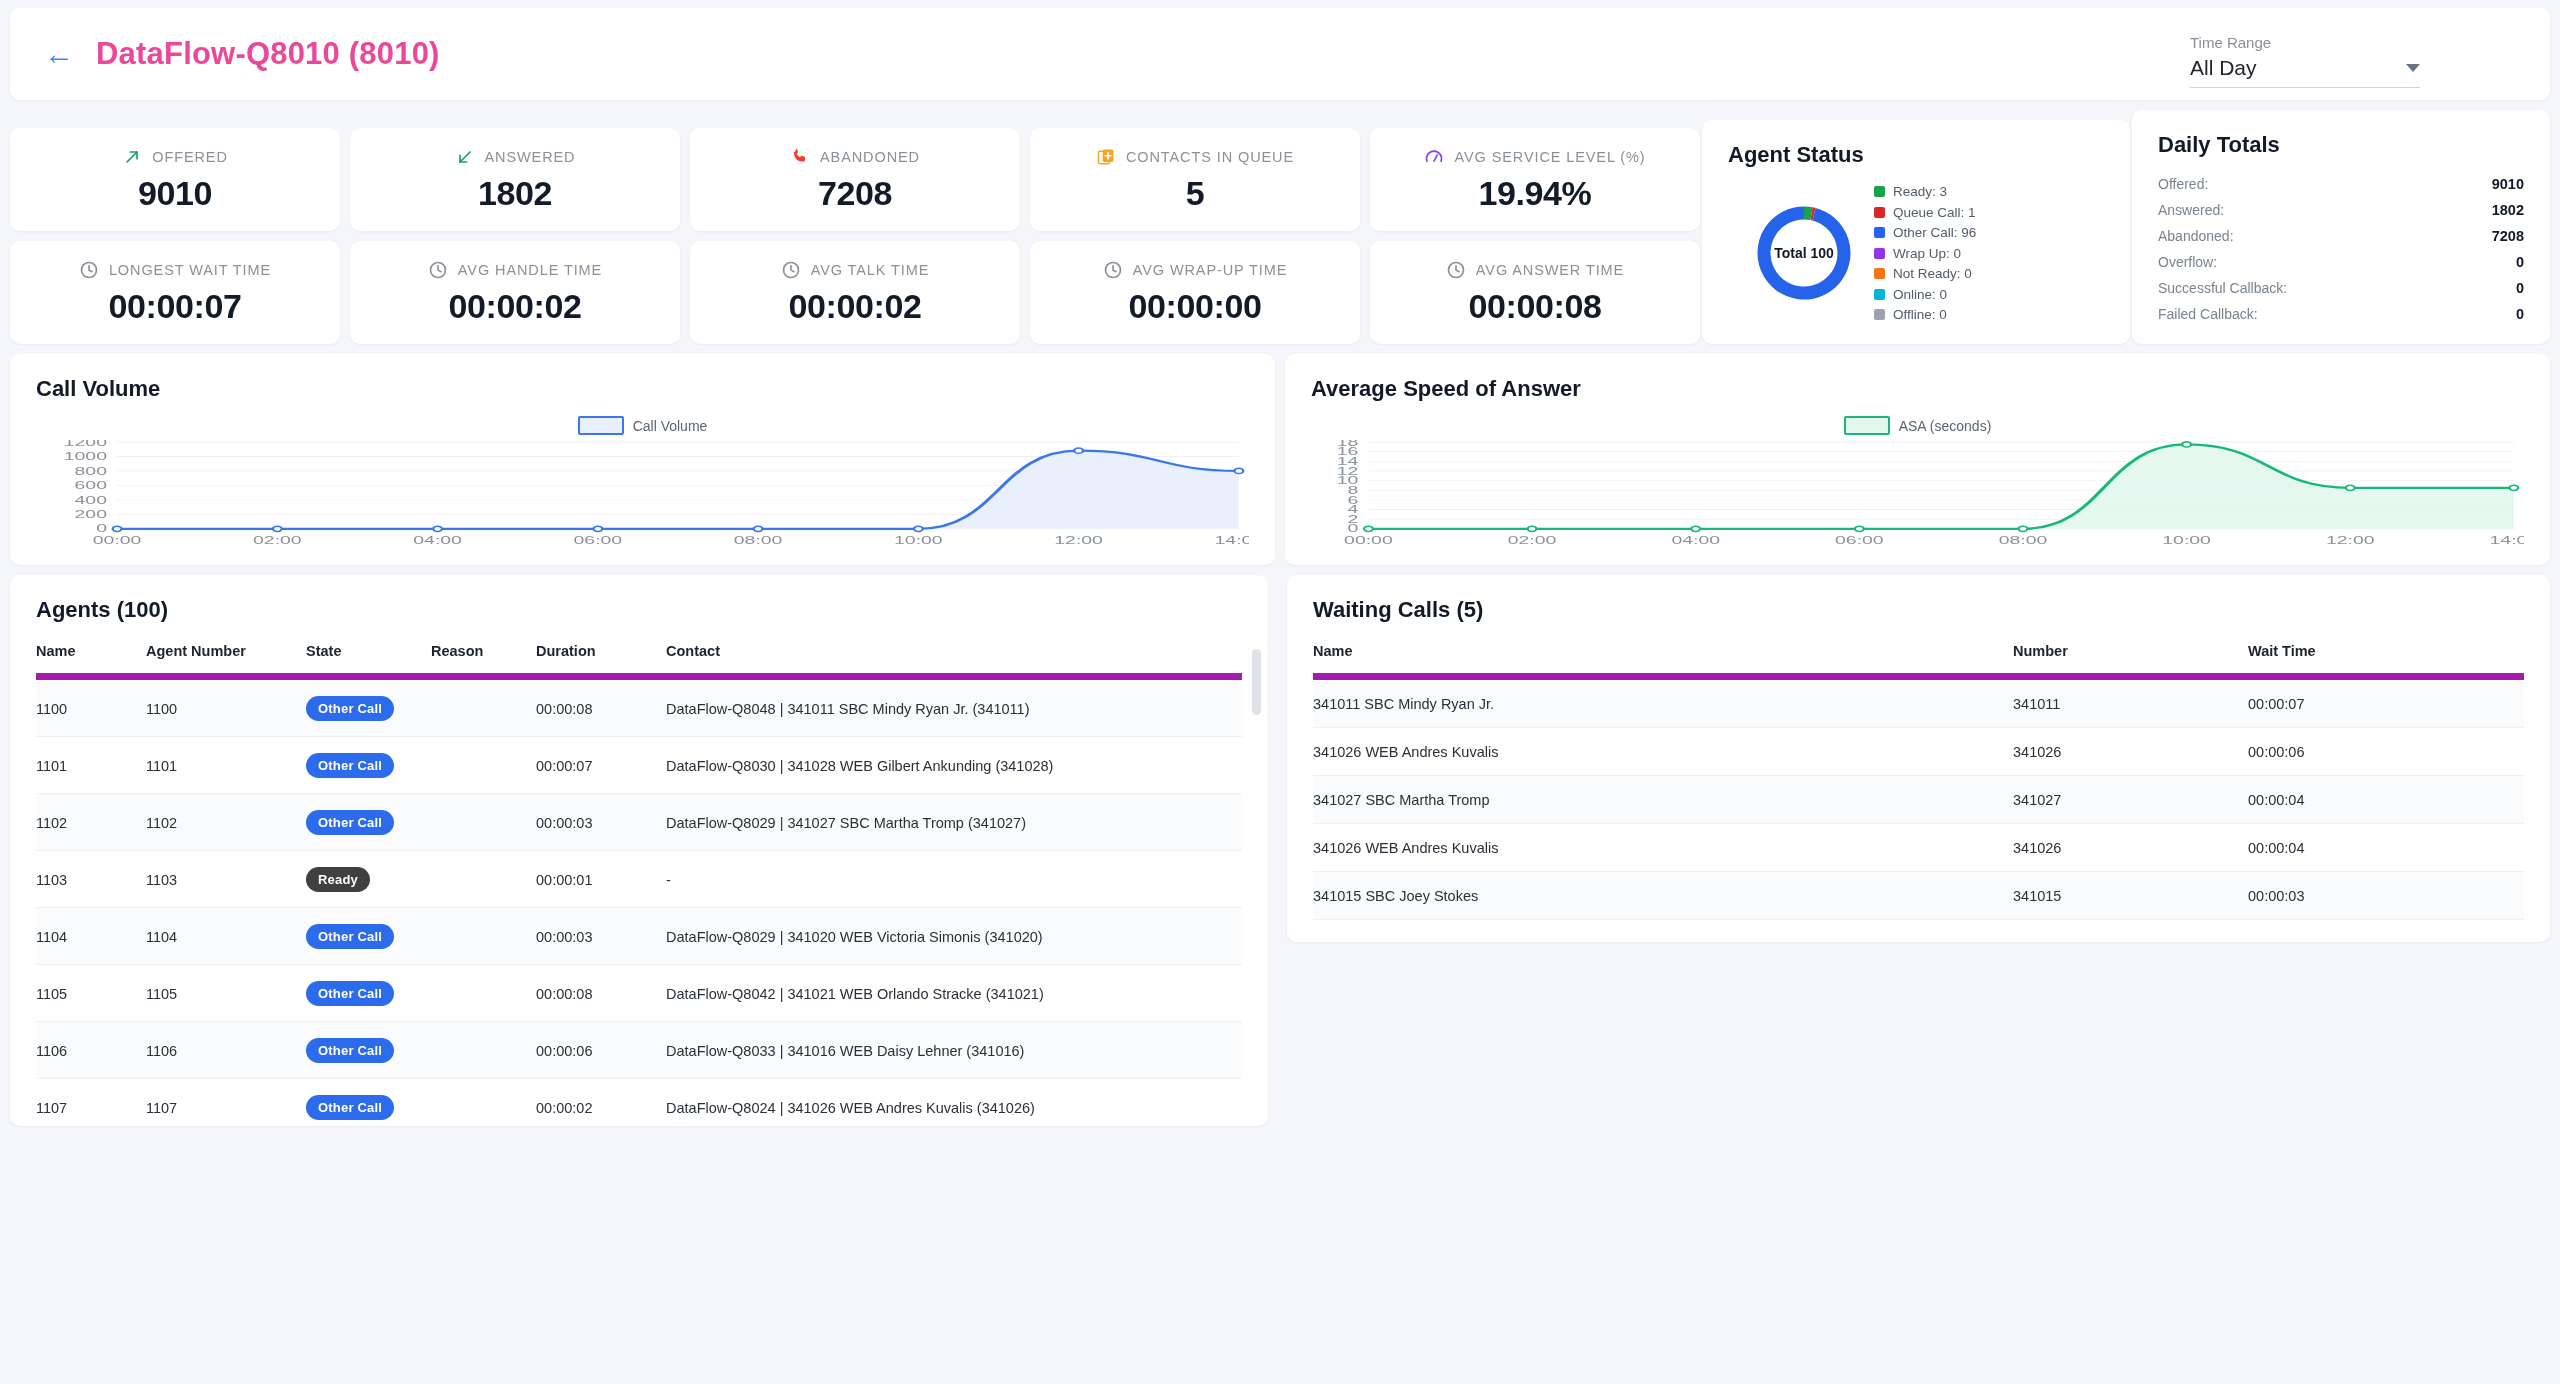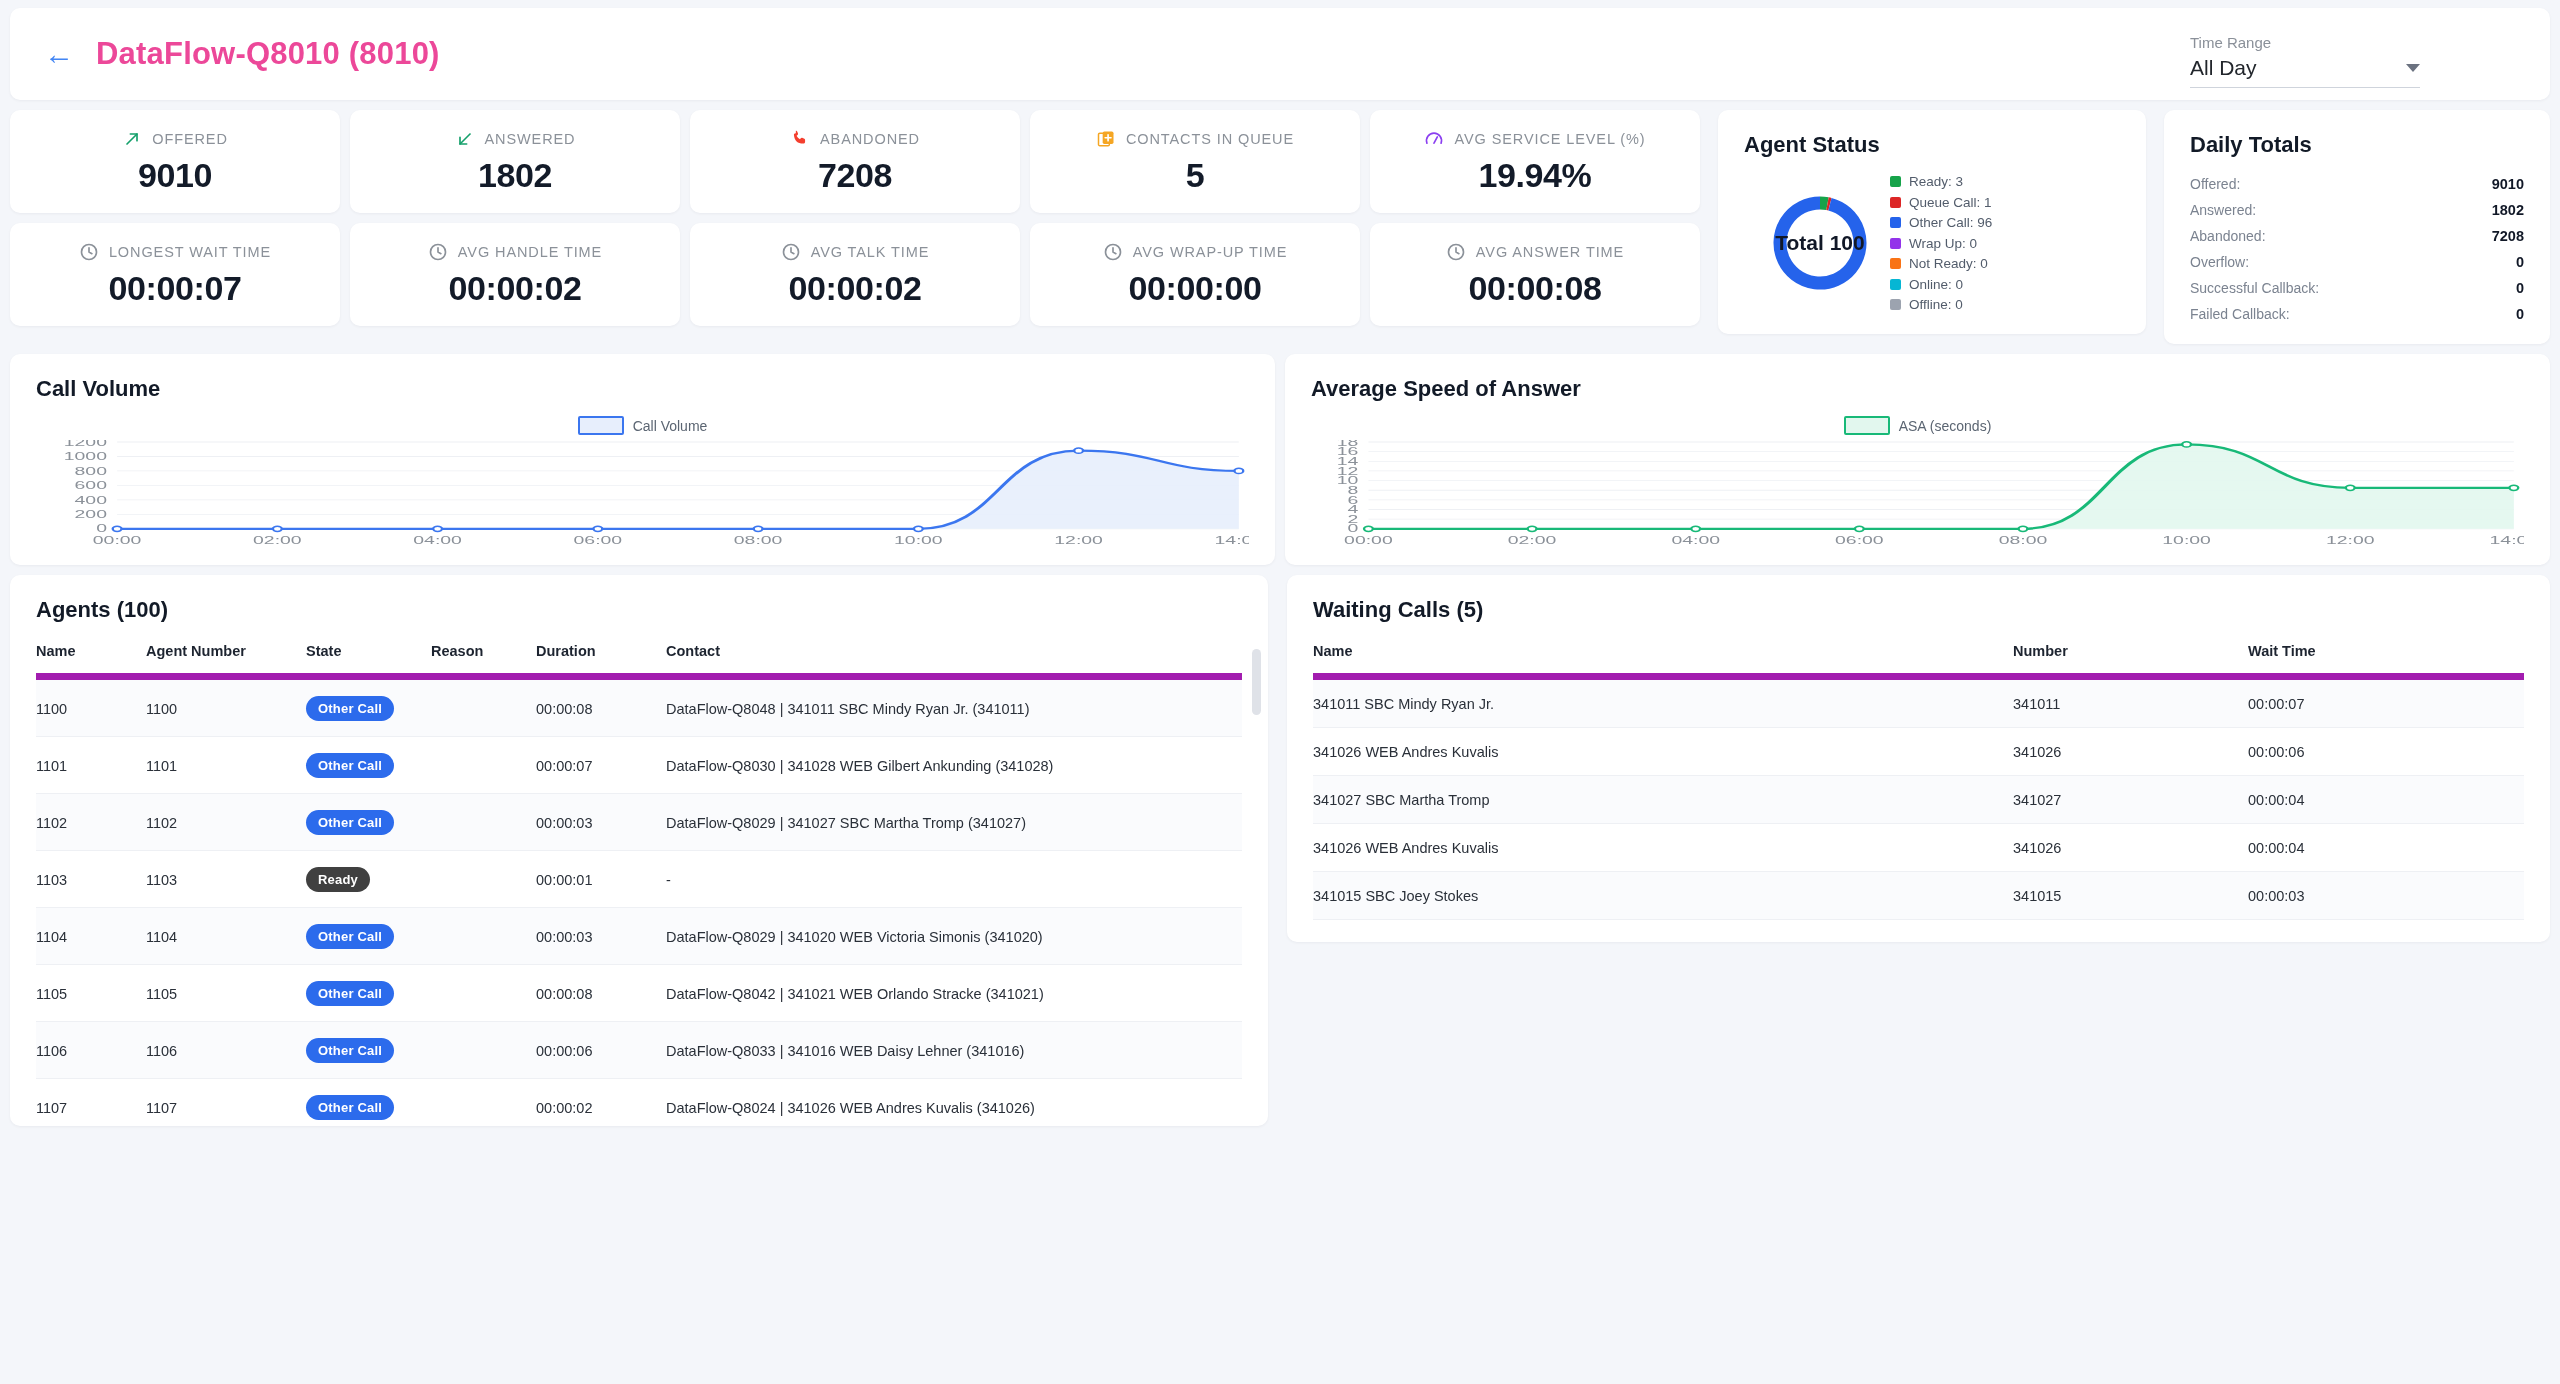--- a/index.html
+++ b/index.html
@@ -31,21 +31,21 @@
   .time-range-label { font-size: 15px; color: #8a9099; margin-bottom: 5px; }
   .time-range-select {
     display: flex; align-items: center; justify-content: space-between;
     border-bottom: 1px solid #cfd4dc; padding-bottom: 7px; cursor: pointer;
   }
   .time-range-value { font-size: 21px; color: #22262c; }
   .caret { width: 0; height: 0; border-left: 7px solid transparent;
            border-right: 7px solid transparent; border-top: 8px solid #6b7280; }
 
   
-  .kpi-wrap { display: flex; margin: 10px 10px 0 10px; gap: 18px; align-items: flex-start; }
+  .kpi-wrap { display: flex; margin: 10px 10px 0 10px; gap: 2px; align-items: flex-end; }
   .kpi-grid { flex: 0 0 1690px; display: flex; flex-direction: column; gap: 10px; }
   .kpi-row { display: flex; gap: 10px; }
   .kpi-card {
     flex: 1 1 0; background: #ffffff; border-radius: 10px;
     height: 103px; display: flex; flex-direction: column;
     align-items: center; justify-content: center;
     box-shadow: 0 1px 3px rgba(16,24,40,.05);
   }
   .kpi-head { display: flex; align-items: center; gap: 10px; margin-bottom: 7px; }
   .kpi-label { font-size: 14.5px; color: #8b9199; letter-spacing: .9px; font-weight: 500; }
@@ -57,21 +57,21 @@
     background: #ffffff; border-radius: 10px; padding: 22px 26px;
     box-shadow: 0 1px 3px rgba(16,24,40,.05);
   }
   .agent-status-card { flex: 0 0 428px; }
   .daily-totals-card { flex: 1 1 auto; }
   .side-title { font-size: 22px; font-weight: bold; color: #121a27; margin-bottom: 6px; }
   .donut-area { display: flex; align-items: center; gap: 18px; margin-top: 16px; }
   .donut { position: relative; width: 104px; height: 104px; flex: 0 0 104px; margin-left: 24px; }
   .donut-center {
     position: absolute; inset: 0; display: flex; align-items: center; justify-content: center;
-    font-size: 21px; font-weight: bold; color: #111827;
+    font-size: 14px; font-weight: bold; color: #111827;
   }
   .legend { display: flex; flex-direction: column; gap: 5.5px; }
   .legend-row { display: flex; align-items: center; gap: 8px; }
   .legend-swatch { width: 11px; height: 11px; border-radius: 2px; flex: 0 0 11px; }
   .legend-text { font-size: 13.5px; color: #525c6b; white-space: nowrap; }
 
   .totals-list { margin-top: 18px; display: flex; flex-direction: column; gap: 10px; }
   .totals-row { display: flex; justify-content: space-between; align-items: baseline; }
   .totals-label { font-size: 14px; color: #7b8390; }
   .totals-value { font-size: 14.5px; color: #111827; font-weight: bold; }

